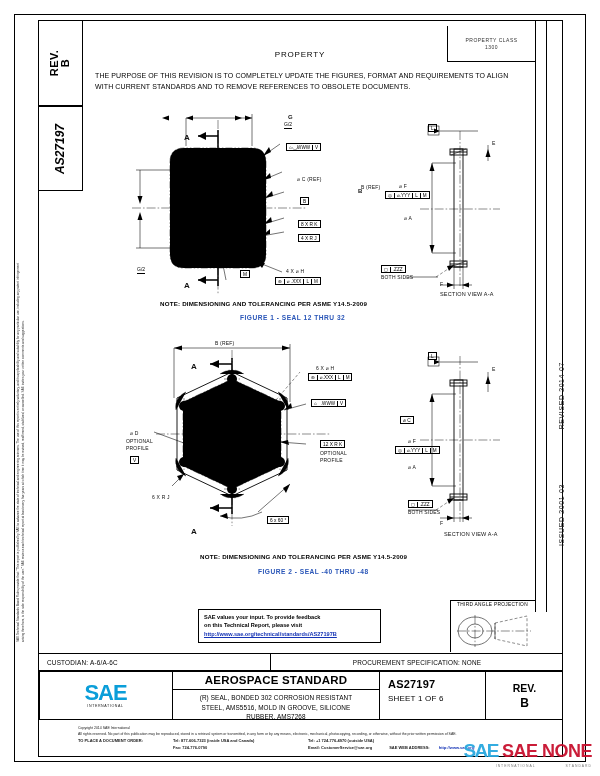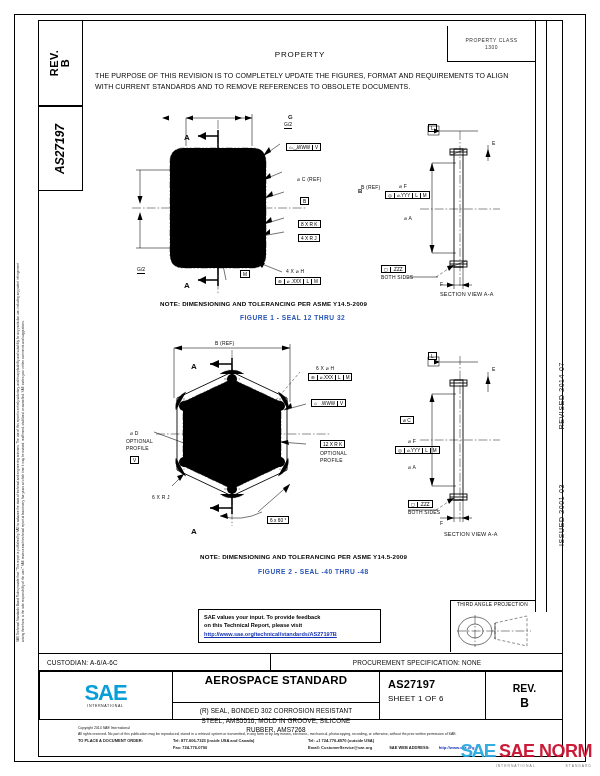--- a/index.html
+++ b/index.html
@@ -186,21 +186,21 @@
               letter-spacing: -1px; line-height: 20px;
               font-family: "Liberation Sans", sans-serif; }
   .sae-sub { font-size: 3.6px; letter-spacing: .6px; color: #1a1a1a; margin-top: 1px;}
   .tb-mid {
     width: 207px; border-right: 1px solid #000;
     display: flex; flex-direction: column; align-items: center;
     justify-content: flex-start; padding-top: 3px;
   }
   .tb-mid h1 {
     font-size: 11.5px; font-weight: bold; letter-spacing: .2px;
-    border-bottom: 1.4px solid #000; padding-bottom: 16px;
+    border-bottom: 1.4px solid #000; padding-bottom: 3px;
     width: 100%; text-align: center; margin-bottom: 3px;
   }
   .tb-desc { font-size: 6.4px; line-height: 9.5px; text-align: center;
              letter-spacing: .1px; padding: 0 3px; }
   .tb-num {
     width: 106px; border-right: 1px solid #000;
     padding: 7px 0 0 8px;
   }
   .tb-num .n { font-size: 11px; font-weight: bold; letter-spacing: .2px; }
   .tb-num .s { font-size: 8px; margin-top: 4px; letter-spacing: .2px; }
@@ -652,20 +652,20 @@
       <div class="c1"></div>
       <div class="c2">Fax: 724-776-0790</div>
       <div>Email: CustomerService@sae.org</div>
       <div style="margin-left:8px;">SAE WEB ADDRESS:</div>
       <div style="color:#1433b5;">http://www.sae.org</div>
     </div>
   </div>
 
   <div class="watermark">
     <span class="wm-sae">SAE</span>
-    <span class="wm-norm">SAE NORM</span>
+    <span class="wm-norm">SAE NONE</span>
   </div>
   <div class="wm-sub">
     <span>INTERNATIONAL</span>
     <span>STANDARD</span>
   </div>
 
 </div>
 
 </body></html>

